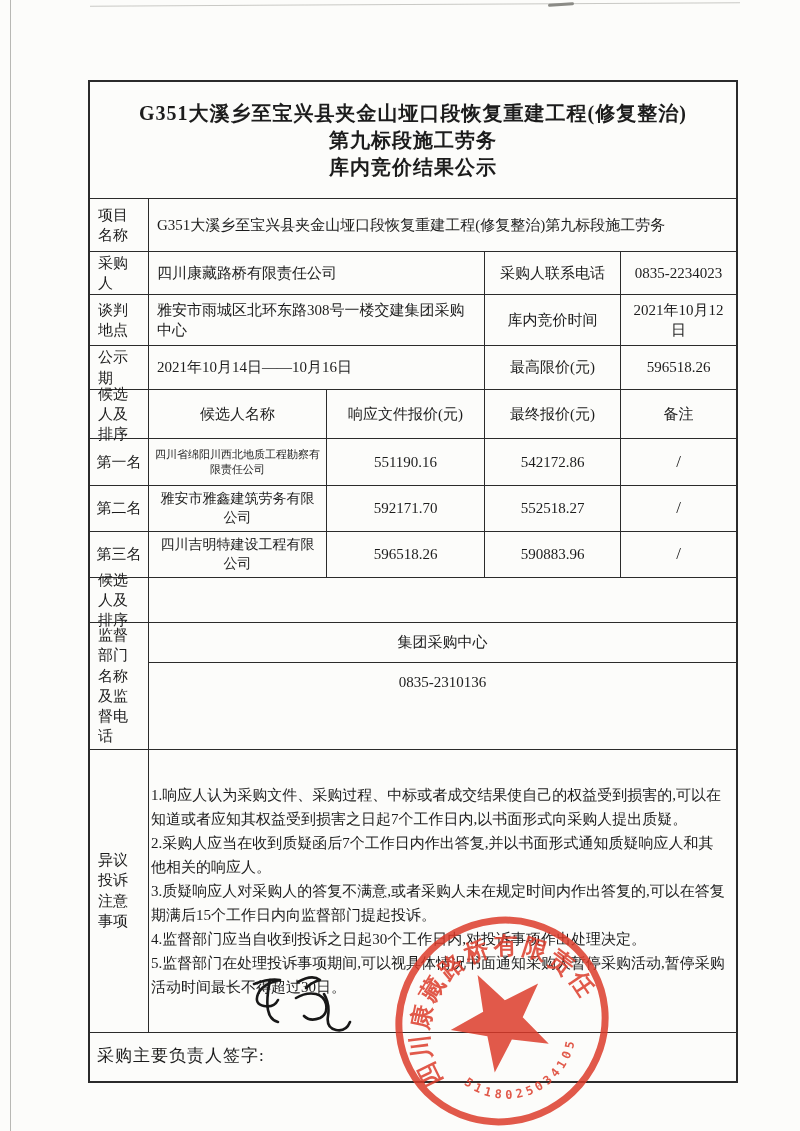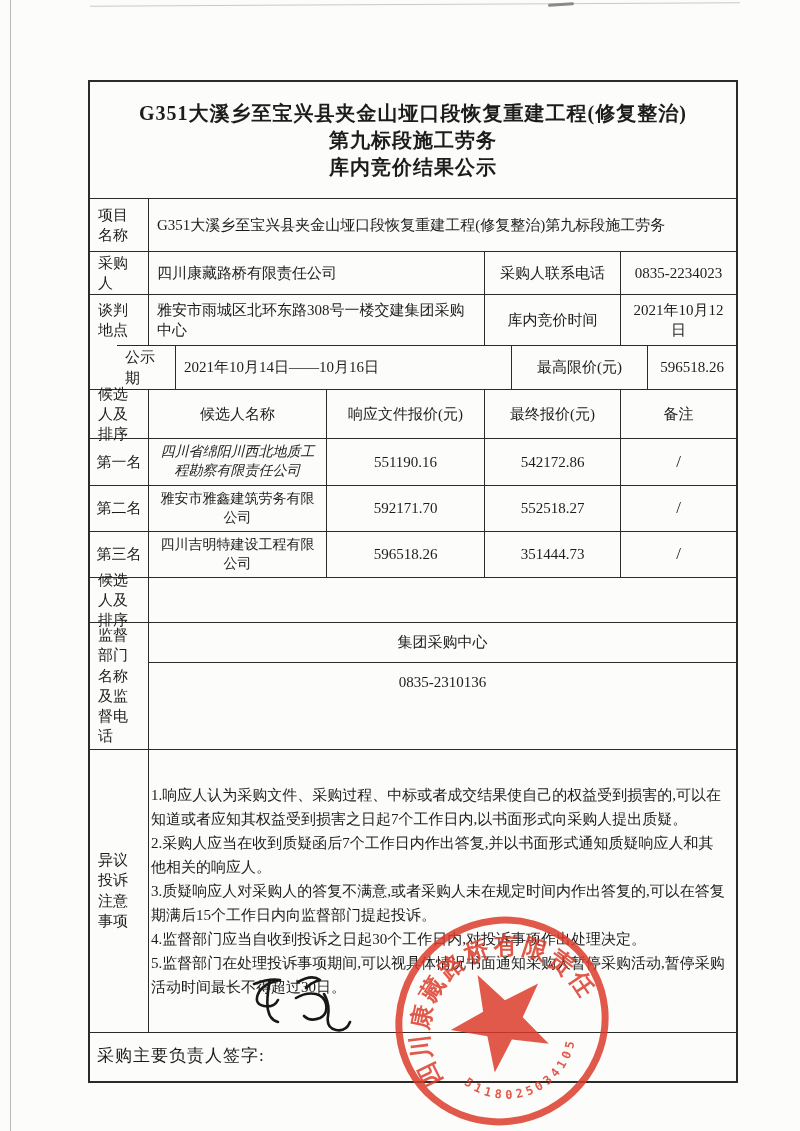--- a/index.html
+++ b/index.html
@@ -38,21 +38,21 @@
 
   .title-box{
     height:116px;display:flex;flex-direction:column;
     align-items:center;justify-content:center;
     font-weight:bold;font-size:20px;line-height:27px;text-align:center;
     letter-spacing:1px;
   }
   .h-project{height:52px;}
   .h-purchaser{height:42px;}
   .h-place{height:50px;}
-  .h-period{height:43px;margin-left:27px;}
+  .h-period{height:43px;}
   .h-candhead{height:48px;}
   .h-cand{height:46px;justify-content:center;}
   .h-cand2{height:45px;}
   .h-other{height:44px;}
   .h-objection{height:282px;}
   .h-sig{height:48px;}
 
   .sup-right{flex:1 1 auto;display:flex;flex-direction:column;border-left:1.5px solid #2b2b2b;}
   .sup-sub{height:39px;display:flex;align-items:center;justify-content:center;box-sizing:border-box;}
   .sup-sub + .sup-sub{border-top:1.5px solid #2b2b2b;}
@@ -118,37 +118,37 @@
   <div class="row h-candhead">
     <div class="cell nb c1 left lbl">候选人及排序</div>
     <div class="cell c2">候选人名称</div>
     <div class="cell c3">响应文件报价(元)</div>
     <div class="cell c4">最终报价(元)</div>
     <div class="cell cgrow">备注</div>
   </div>
 
   <div class="row h-cand">
     <div class="cell nb c1">第一名</div>
-    <div class="cell c2" style="font-size:14px;font-style:italic;">四川省绵阳川西北地质工程勘察有限责任公司</div>
+    <div class="cell c2" style="font-size:11px;">四川省绵阳川西北地质工程勘察有限责任公司</div>
     <div class="cell c3">551190.16</div>
     <div class="cell c4">542172.86</div>
     <div class="cell cgrow" style="font-size:17px;">/</div>
   </div>
   <div class="row h-cand2">
     <div class="cell nb c1">第二名</div>
     <div class="cell c2" style="font-size:14px;">雅安市雅鑫建筑劳务有限公司</div>
     <div class="cell c3">592171.70</div>
     <div class="cell c4">552518.27</div>
     <div class="cell cgrow" style="font-size:17px;">/</div>
   </div>
   <div class="row h-cand2">
     <div class="cell nb c1">第三名</div>
     <div class="cell c2" style="font-size:14px;">四川吉明特建设工程有限公司</div>
     <div class="cell c3">596518.26</div>
-    <div class="cell c4">351444.73</div>
+    <div class="cell c4">590883.96</div>
     <div class="cell cgrow" style="font-size:17px;">/</div>
   </div>
 
   <div class="row h-other">
     <div class="cell nb c1 left lbl">候选人及排序</div>
     <div class="cell cgrow left"></div>
   </div>
 
   <div class="row">
     <div class="cell nb c1 left lbl">监督部门名称及监督电话</div>

